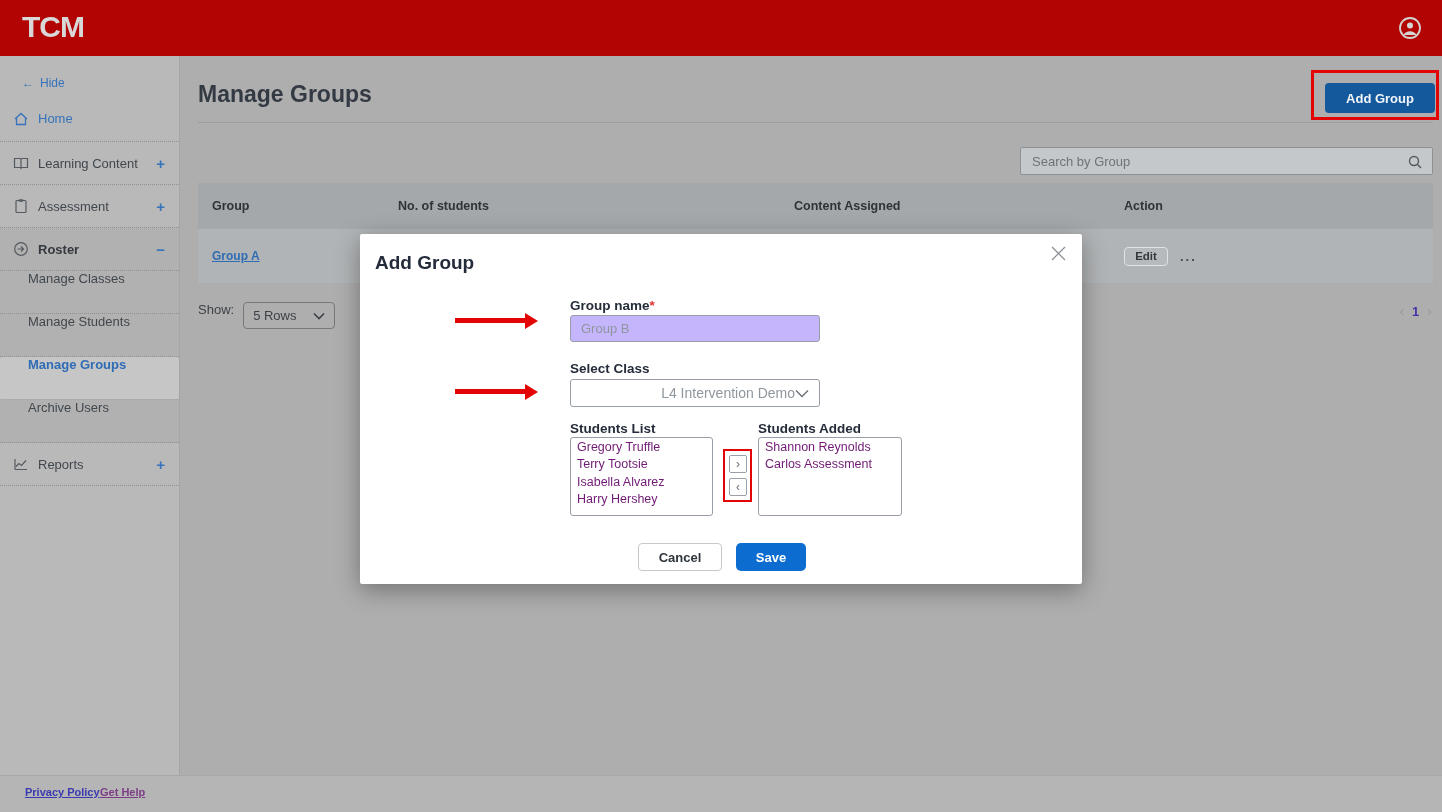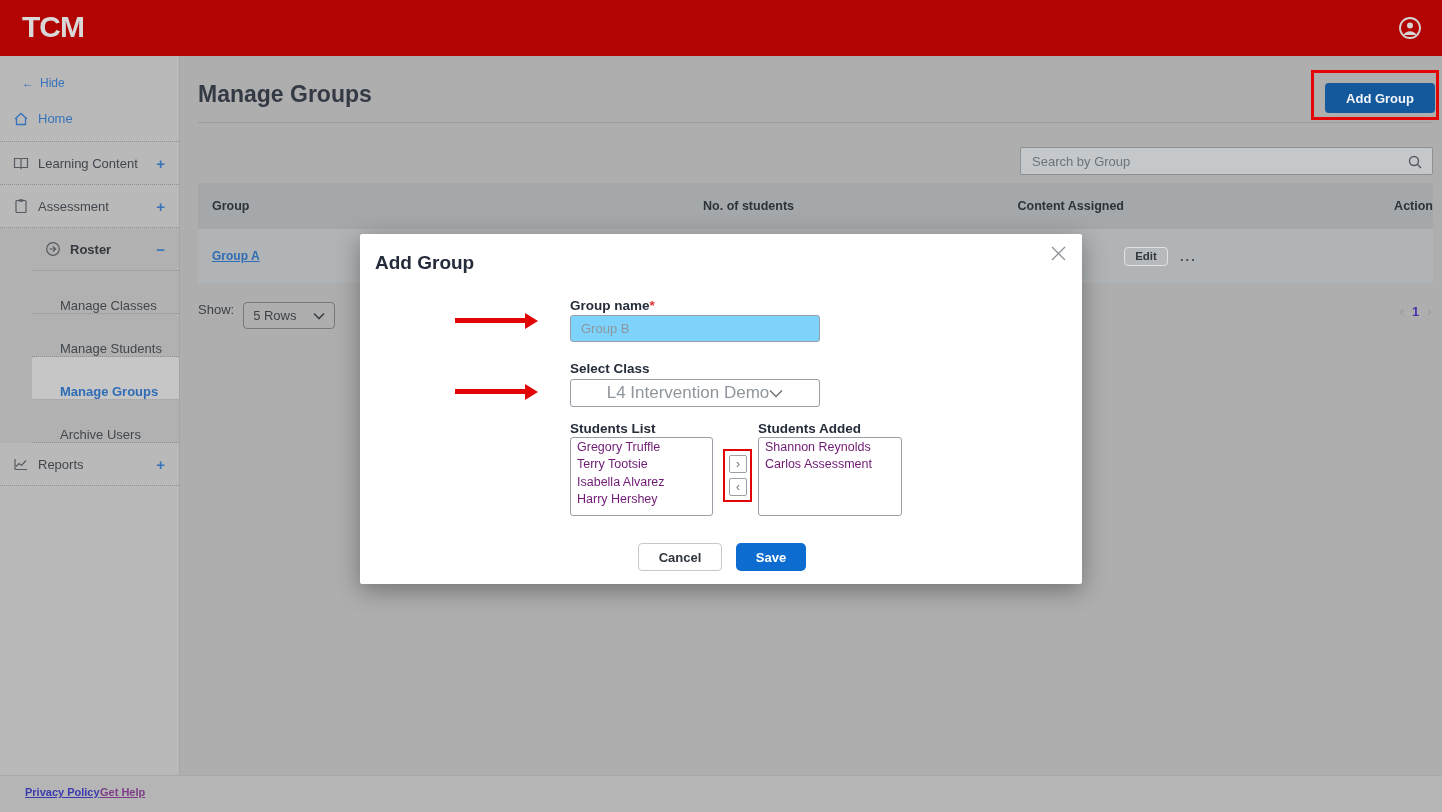--- a/index.html
+++ b/index.html
@@ -11,42 +11,42 @@
   .avatar { position:absolute; right:20px; top:16px; width:24px; height:24px; }
 
   
   .sidebar { position:absolute; left:0; top:56px; width:180px; height:719px; background:#b9b9b9; border-right:1px solid #a5a5a5; }
   .hide-link { display:flex; align-items:center; gap:6px; padding:14px 0 0 22px; font-size:12px; color:#3673ba; cursor:pointer; height:40px; }
   .nav-item { display:flex; align-items:center; height:43px; padding:0 14px 0 13px; border-bottom:1px dotted #909090; font-size:13px; color:#41474d; cursor:pointer; }
   .nav-item .ic { width:16px; height:16px; margin-right:9px; flex:0 0 16px; }
   .nav-item .lbl { flex:1; }
   .nav-item .expand { color:#3673ba; font-size:15px; font-weight:700; }
   .nav-item.home { color:#3673ba; border-bottom:1px dotted #909090; height:46px; }
-  .roster-group { background:rgba(0,0,0,0.045);padding-left:32px; }
+  .roster-group { background:rgba(0,0,0,0.045); }
   .nav-item.parent-bold { font-weight:700; color:#33393f; }
-  .sub-item { display:flex; align-items:flex-end; height:43px; padding:0 14px 0 28px; border-bottom:1px dotted #909090; font-size:13px; color:#41474d; cursor:pointer; }
+  .sub-item { display:flex; align-items:flex-start; height:43px; padding:0 14px 0 28px; border-bottom:1px dotted #909090; font-size:13px; color:#41474d; cursor:pointer; }
   .sub-item.active { background:#c6c6c6; color:#2f6cb6; font-weight:700; border-radius:2px; }
 
   
   .main { position:absolute; left:180px; top:56px; width:1262px; height:719px; background:#aeaeae; }
   .page-title { position:absolute; left:18px; top:25px; font-size:23px; font-weight:800; color:#333a44; }
   .title-rule { position:absolute; left:18px; top:66px; width:1235px; height:1px; background:#9d9d9d; }
   .add-group-btn { position:absolute; left:1145px; top:27px; width:110px; height:30px; background:#15599d; color:#f2f5f9; border:none; border-radius:4px; font-size:13px; font-weight:700; cursor:pointer; font-family:"Liberation Sans",sans-serif; }
   .annot-box { position:absolute; border:3px solid #e30505; pointer-events:none; z-index:20; }
   .annot-addgroup { left:1131px; top:14px; width:128px; height:50px; }
 
   .search-wrap { position:absolute; left:840px; top:91px; width:413px; height:28px; border:1px solid #8c9194; border-radius:2px; background:#c5c8ca; }
   .search-wrap input { position:absolute; left:0; top:0; width:100%; height:100%; border:none; background:transparent; padding:0 45px 0 11px; font-size:13px; color:#5c6166; outline:none; font-family:"Liberation Sans",sans-serif; }
   .search-wrap input::placeholder { color:#6d7378; opacity:1; }
   .search-ic { position:absolute; right:9px; top:6px; width:16px; height:16px; }
 
   .table { position:absolute; left:18px; top:127px; width:1235px; }
   .t-head { display:grid; grid-template-columns:200px 396px 330px 1fr; height:46px; background:#a4a8ab; align-items:center; font-size:12.5px; font-weight:700; color:#2e3338; }
   .t-head .c1 { padding-left:14px; text-align:left; }
-  .t-head .cc { text-align:right; }
+  .t-head .cc { text-align:left; }
   .t-row { display:grid; grid-template-columns:200px 396px 330px 1fr; height:54px; background:#b1b4b6; align-items:center; font-size:12px; }
   .group-link { padding-left:14px; color:#2e6cb4; font-weight:700; text-decoration:underline; cursor:pointer; }
   .action-cell { display:flex; align-items:center; justify-content:flex-start; gap:12px; }
   .edit-btn { width:44px; height:19px; background:#b7babc; border:1.5px solid #e0e2e3; border-radius:4px; font-size:11.5px; font-weight:700; color:#33383e; cursor:pointer; font-family:"Liberation Sans",sans-serif; line-height:15px; }
   .more-dots { color:#44494e; font-weight:700; letter-spacing:2px; font-size:13px; cursor:pointer; }
 
   .show-row { position:absolute; left:18px; top:246px; display:flex; align-items:flex-start; font-size:13px; color:#3c4248; }
   .rows-select { display:flex; align-items:center; gap:10px; margin-left:9px; width:92px; height:27px; border:1.5px solid #74797d; border-radius:4px; padding:0 9px; cursor:pointer; justify-content:space-between; }
   .pagination { position:absolute; right:10px; top:247px; display:flex; align-items:center; gap:8px; font-size:13px; }
   .pg-chev { color:#97999b; font-size:14px; cursor:pointer; }
@@ -57,23 +57,23 @@
   .footer a { position:absolute; top:10px; font-size:11px; font-weight:700; text-decoration:underline; cursor:pointer; }
   .f-privacy { left:25px; color:#3a3ab0; }
   .f-help { left:100px; color:#7d3d86;text-align:center; }
 
   
   .modal { position:absolute; left:360px; top:234px; width:722px; height:350px; background:#ffffff; border-radius:2px; box-shadow:0 6px 24px rgba(0,0,0,0.35); z-index:10; }
   .modal-title { position:absolute; left:15px; top:18px; font-size:19px; font-weight:800; color:#242b3a; }
   .modal-close { position:absolute; right:15px; top:11px; width:17px; height:17px; cursor:pointer; }
   .fld-label { position:absolute; font-size:13.5px; font-weight:700; color:#252c3a; }
   .req { color:#e03131; }
-  .txt-input { position:absolute; left:210px; top:81px; width:250px; height:27px; border:1px solid #989ea5; border-radius:3px; padding:0 10px; font-size:13px; color:#555b61; outline:none; font-family:"Liberation Sans",sans-serif; background:#7dd3fc; }
+  .txt-input { position:absolute; left:210px; top:81px; width:250px; height:27px; border:1px solid #989ea5; border-radius:3px; padding:0 10px; font-size:13px; color:#555b61; outline:none; font-family:"Liberation Sans",sans-serif; background:#c4b5fd; }
   .txt-input::placeholder { color:#8f969c; opacity:1; }
-  .class-select { position:absolute; left:210px; top:145px; width:250px; height:28px; border:1px solid #989ea5; border-radius:3px; padding:0 10px; display:flex; align-items:center; justify-content:center; cursor:pointer; font-size:17px; color:#8f969c; background:#fff; }
+  .class-select { position:absolute; left:210px; top:145px; width:250px; height:28px; border:1px solid #989ea5; border-radius:3px; padding:0 10px; display:flex; align-items:center; justify-content:flex-end; cursor:pointer; font-size:14px; color:#8f969c; background:#fff; }
   .listbox { position:absolute; width:143px; height:79px; border:1px solid #989ea5; border-radius:3px; padding:1px 6px; font-size:12.5px; color:#701a75; line-height:1.38; overflow:hidden; background:#fff; }
   .lb-left { left:210px; top:203px; }
   .lb-right { left:398px; top:203px; width:144px; }
   .xfer-btn { position:absolute; left:369px; width:18px; height:18px; border:1px solid #9aa0a5; border-radius:2px; background:#fff; cursor:pointer; display:flex; align-items:center; justify-content:center; color:#6b7177; font-size:12px; padding:0; font-family:"Liberation Sans",sans-serif; }
   .xfer-right { top:221px; }
   .xfer-left { top:244px; }
   .annot-xfer { left:363px; top:215px; width:29px; height:53px; border-width:2.5px; }
   .cancel-btn { position:absolute; left:278px; top:309px; width:84px; height:28px; background:#fff; border:1px solid #c6c9cc; border-radius:4px; font-size:13px; font-weight:700; color:#2f353d; cursor:pointer; font-family:"Liberation Sans",sans-serif; }
   .save-btn { position:absolute; left:376px; top:309px; width:70px; height:28px; background:#0c6cd0; border:none; border-radius:5px; font-size:13px; font-weight:700; color:#ffffff; cursor:pointer; font-family:"Liberation Sans",sans-serif; }
 

